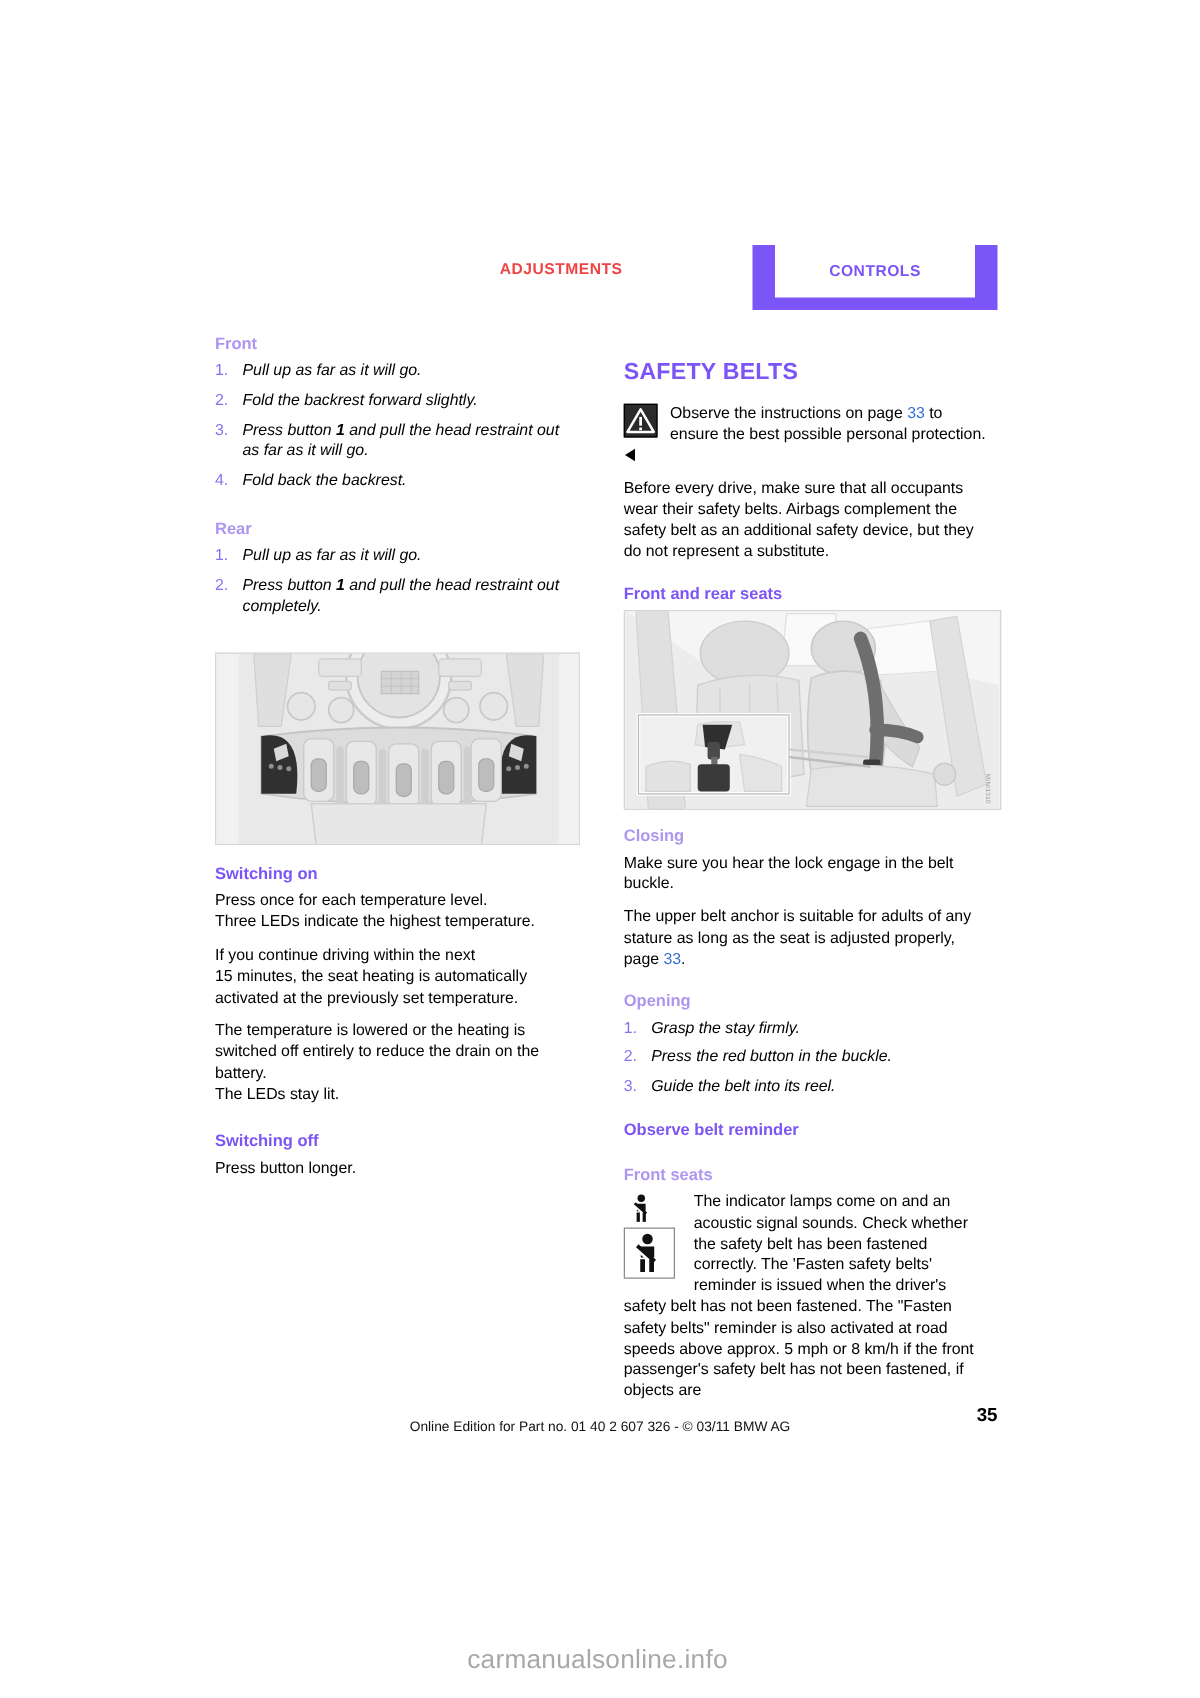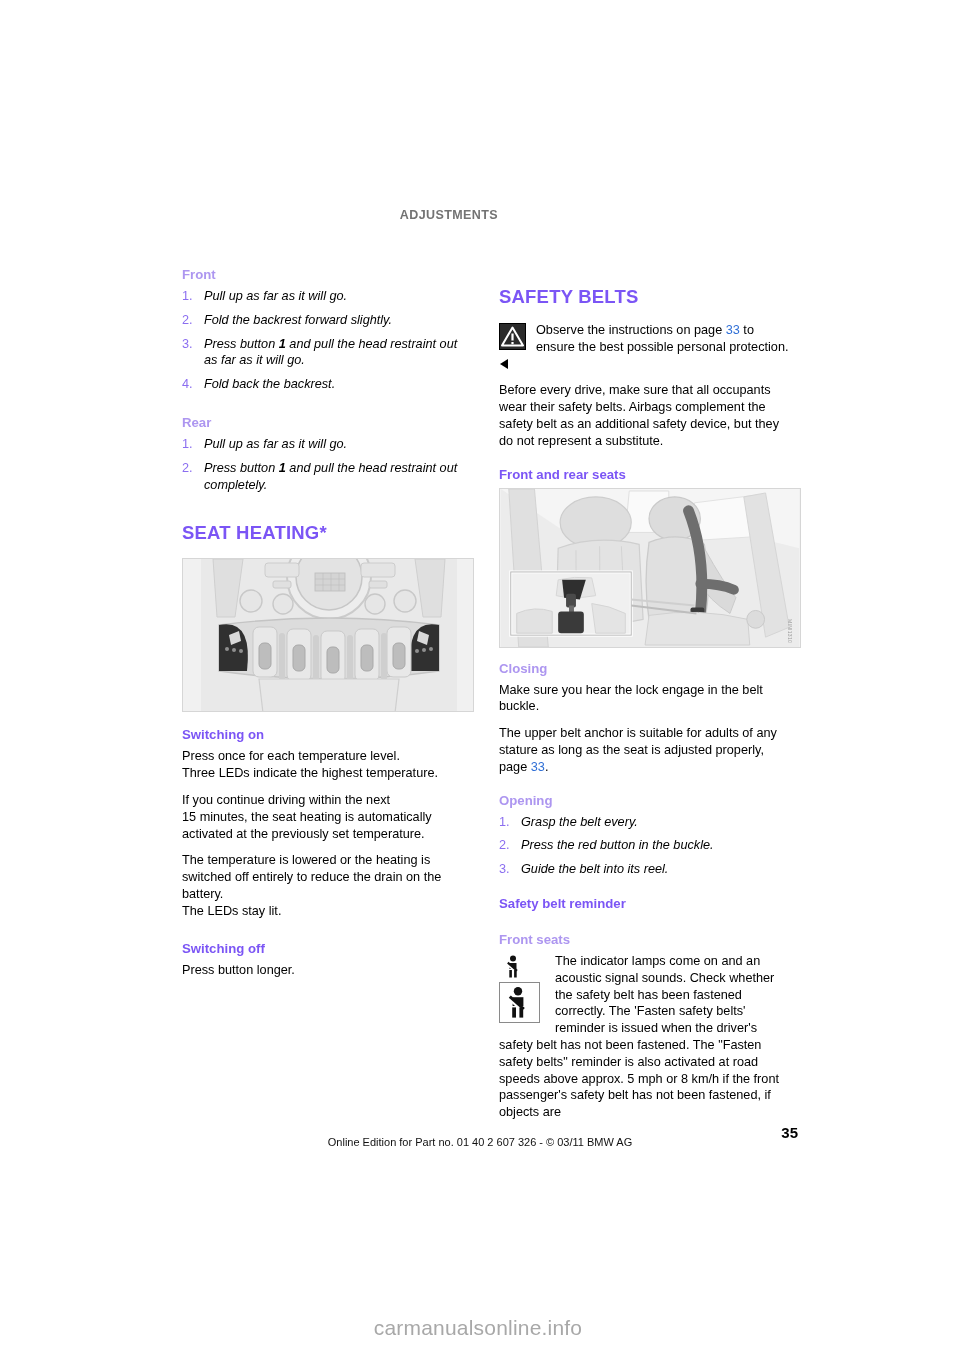--- a/index.html
+++ b/index.html
@@ -21,21 +21,21 @@
     position: absolute;
     left: 180px; top: 196px;
     width: 618px; height: 52px;
   }
   .hdr-left {
     position: absolute;
     right: 300px; top: 12px;
     font-size: 12.5px;
     font-weight: bold;
     letter-spacing: 0.4px;
-    color: #737373;
+    color: #ef4444;
     white-space: nowrap;
   }
   .hdr-tab {
     position: absolute;
     right: 0; top: 0;
     width: 196px; height: 52px;
     background: #7b55f5;
     padding: 0 18px 10px 18px;
   }
   .hdr-tab-inner {
@@ -54,21 +54,21 @@
   }
 
   
   .col {
     position: absolute;
     top: 266px;
     width: 292px;
     font-size: 12.7px;
     line-height: 16.8px;
   }
-  .col-left  { left: 182px; }
+  .col-left  { left: 172px; }
   .col-right { left: 499px; margin-top: 20px; }
 
   
   h1.sec {
     font-size: 18.5px;
     font-weight: bold;
     color: #7b55f5;
     letter-spacing: 0.2px;
     margin: 0 0 14px 0;
     line-height: 22px;
@@ -197,20 +197,25 @@
     padding-right: 34px;
   }
 </style>
 </head>
 <body>
 
 <div class="page">
 
   <div class="header">
     <div class="hdr-left">ADJUSTMENTS</div>
+    <div class="hdr-tab">
+      <div class="hdr-tab-inner">
+        <span class="hdr-tab-label">CONTROLS</span>
+      </div>
+    </div>
   </div>
 
   <div class="col col-left">
 
     <h3 class="subsub">Front</h3>
 
     <div class="nlist">
       <div class="nitem">
         <span class="nnum">1.</span>
         <span class="ntext">Pull up as far as it will go.</span>
@@ -239,21 +244,20 @@
         <span class="ntext">Pull up as far as it will go.</span>
       </div>
       <div class="nitem">
         <span class="nnum">2.</span>
         <span class="ntext"><span>Press button </span><b class="emph">1</b><span> and pull the head restraint out completely.</span></span>
       </div>
     </div>
 
     <div class="sp-22"></div>
 
-    <h1 class="sec">SEAT HEATING*</h1>
 
     <div class="fig fig-console">
       <svg viewBox="0 0 292 154" width="292" height="154">
         <rect x="0" y="0" width="292" height="154" fill="#f1f1f1"></rect>
         <rect x="18" y="0" width="256" height="154" fill="#e9e9e9"></rect>
 
         <path d="M30 0 L60 0 L52 58 L34 58 Z" fill="#dfdfdf" stroke="#cfcfcf" stroke-width="1"></path>
         <path d="M232 0 L262 0 L258 58 L240 58 Z" fill="#dfdfdf" stroke="#cfcfcf" stroke-width="1"></path>
 
         <circle cx="146" cy="18" r="42" fill="#ededed" stroke="#cbcbcb" stroke-width="2"></circle>
@@ -397,35 +401,35 @@
     <h3 class="subsub">Closing</h3>
     <p class="body">Make sure you hear the lock engage in the belt buckle.</p>
     <p class="body"><span>The upper belt anchor is suitable for adults of any stature as long as the seat is adjusted properly, page </span><span class="pref">33</span><span>.</span></p>
 
     <div class="sp-6"></div>
 
     <h3 class="subsub">Opening</h3>
     <div class="nlist">
       <div class="nitem">
         <span class="nnum">1.</span>
-        <span class="ntext">Grasp the belt every.</span>
+        <span class="ntext">Grasp the stay firmly.</span>
       </div>
       <div class="nitem">
         <span class="nnum">2.</span>
         <span class="ntext">Press the red button in the buckle.</span>
       </div>
       <div class="nitem">
         <span class="nnum">3.</span>
         <span class="ntext">Guide the belt into its reel.</span>
       </div>
     </div>
 
     <div class="sp-10"></div>
 
-    <h2 class="sub">Safety belt reminder</h2>
+    <h2 class="sub">Observe belt reminder</h2>
 
     <div class="sp-14"></div>
 
     <h3 class="subsub">Front seats</h3>
 
     <div class="reminderblock">
       <span class="iconcol">
         <span class="belt-small" style="display:block">
           <svg width="22" height="24" viewBox="0 0 22 24">
             <circle cx="10" cy="3.6" r="3" fill="#111"></circle>

